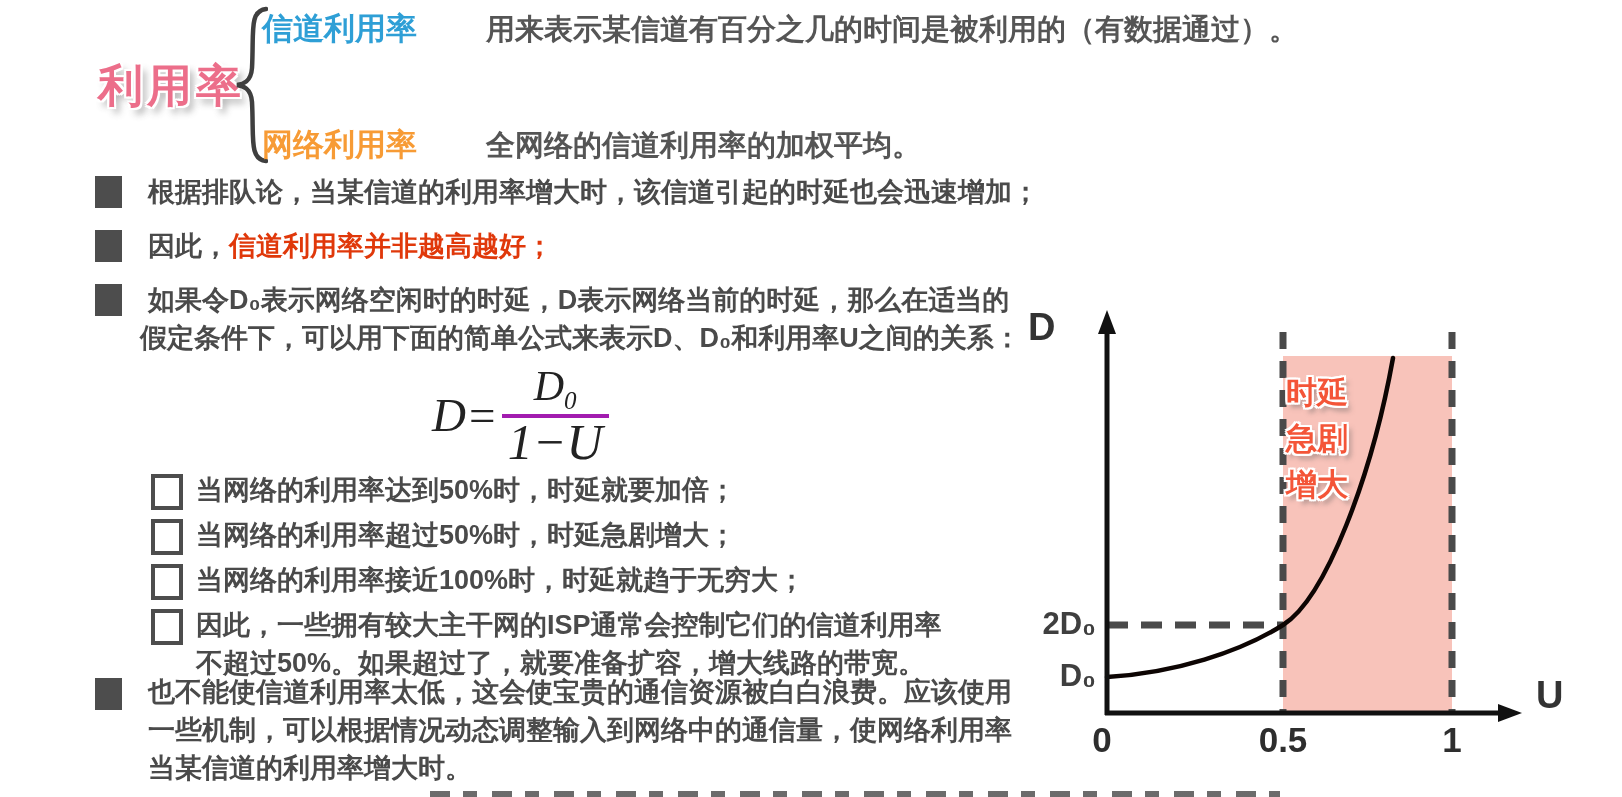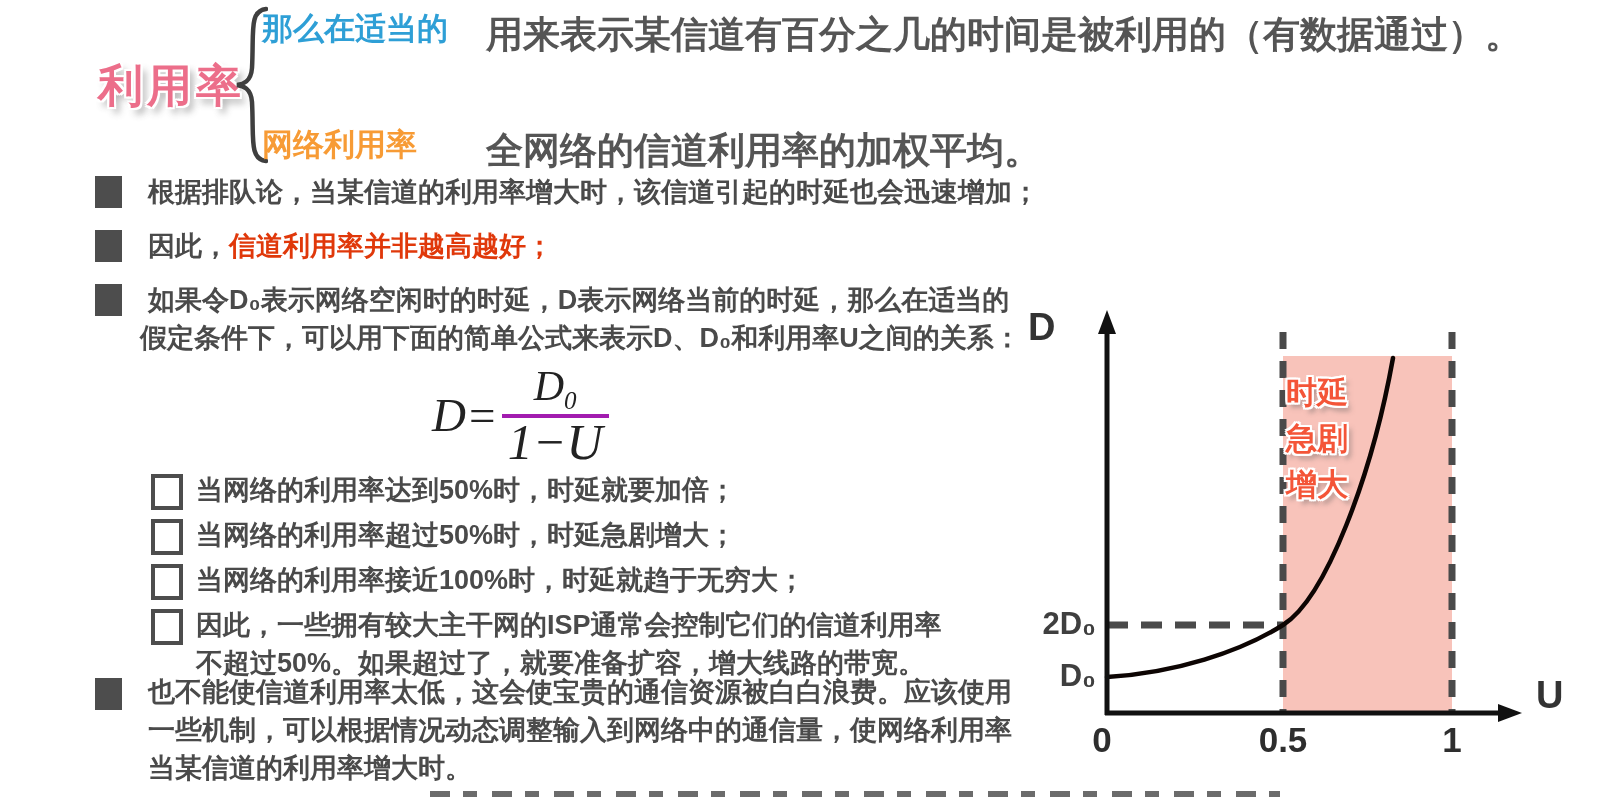--- a/index.html
+++ b/index.html
@@ -3,21 +3,21 @@
 <meta charset="utf-8">
 <style>
   html,body{margin:0;padding:0;background:#fff;}
   #canvas{
     position:relative;width:1622px;height:797px;background:#ffffff;overflow:hidden;
     font-family:"Liberation Sans","DejaVu Sans",sans-serif;
     -webkit-font-smoothing:antialiased;
   }
   .abs{position:absolute;}
   .btxt{font-weight:bold;color:#4a4a4a;font-size:27px;white-space:nowrap;}
-  .deftxt{font-weight:bold;color:#555;font-size:37px;white-space:nowrap;}
+  .deftxt{font-weight:bold;color:#555;font-size:29px;white-space:nowrap;}
   
   .root-title{
     font-size:45px;font-weight:bold;color:#ec6e8a;letter-spacing:4px;
     text-shadow:
       2px 0 0 #fff,-2px 0 0 #fff,0 2px 0 #fff,0 -2px 0 #fff,
       2px 2px 0 #fff,-2px -2px 0 #fff,2px -2px 0 #fff,-2px 2px 0 #fff,
       5px 6px 7px rgba(60,60,60,.45);
     white-space:nowrap;
   }
   .branch-label{font-size:31px;font-weight:bold;white-space:nowrap;}
@@ -57,21 +57,21 @@
 <body>
 
 <div id="canvas">
 
   <div class="abs root-title" style="left:86px;top:56px;margin-left:12px;">利用率</div>
 
   <svg class="abs" style="left:222px;top:4px;" width="46" height="162" viewBox="0 0 46 162">
     <path d="M 44 5 C 27 7, 32 28, 30 64 C 29 78, 21 80, 15 81 C 21 82, 29 84, 30 98 C 32 134, 27 155, 44 157" fill="none" stroke="#3f3f3f" stroke-width="4.5" stroke-linecap="round"></path>
   </svg>
 
-  <div class="abs branch-label blue" style="left:262px;top:8px;">那么在适当的</div>
+  <div class="abs branch-label blue" style="left:262px;top:8px;">信道利用率</div>
   <div class="abs deftxt" style="left:486px;top:10px;">用来表示某信道有百分之几的时间是被利用的（有数据通过）。</div>
 
   <div class="abs branch-label orange" style="left:262px;top:124px;">网络利用率</div>
   <div class="abs deftxt" style="left:486px;top:126px;">全网络的信道利用率的加权平均。</div>
 
   <div class="abs sq" style="left:95px;top:176px;"></div>
   <div class="abs btxt" style="left:148px;top:174px;">根据排队论，当某信道的利用率增大时，该信道引起的时延也会迅速增加；</div>
 
   <div class="abs sq" style="left:95px;top:230px;"></div>
   <div class="abs btxt" style="left:148px;top:228px;">

